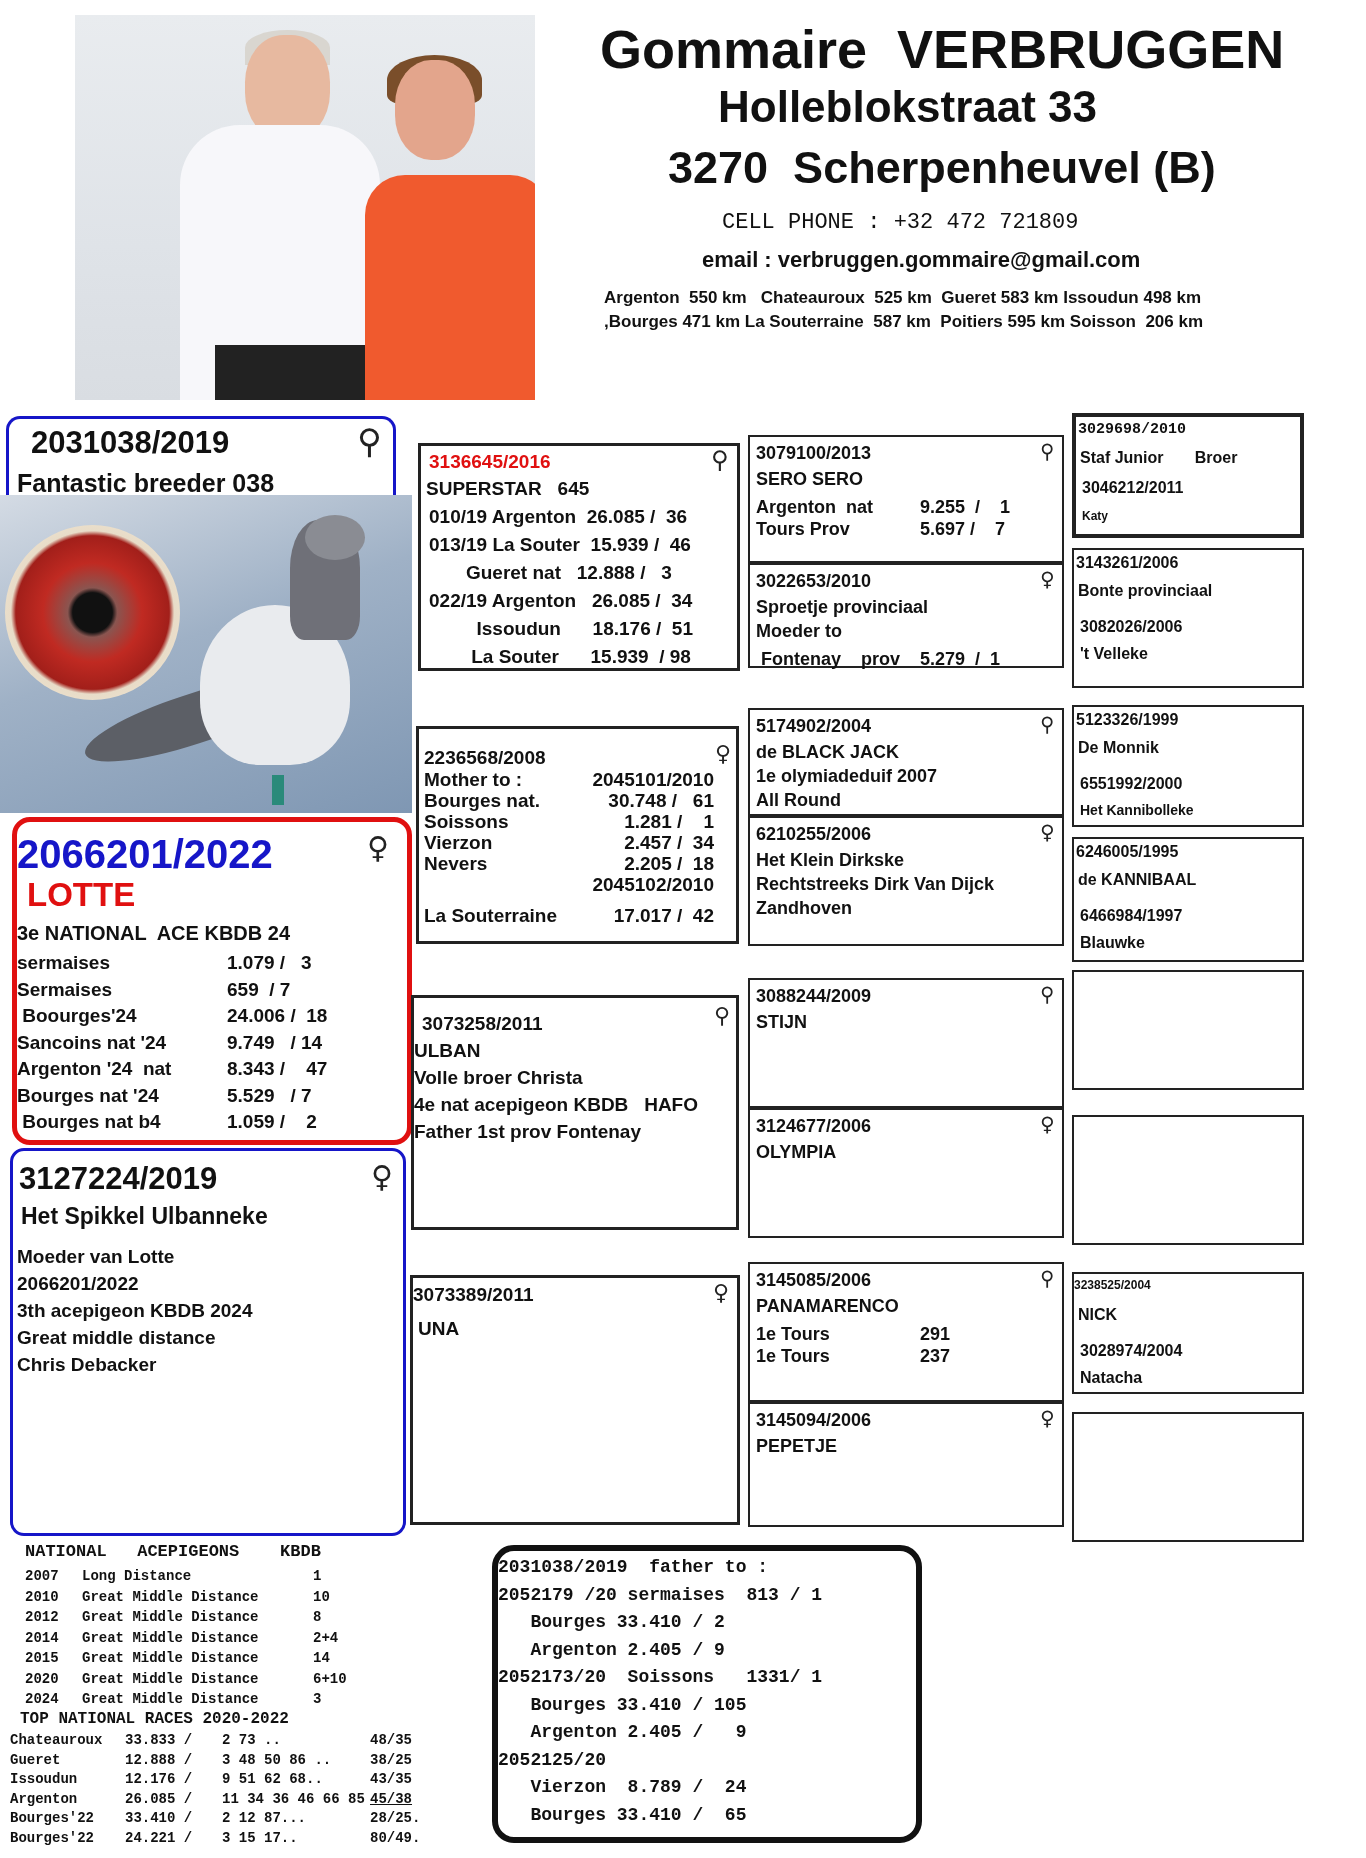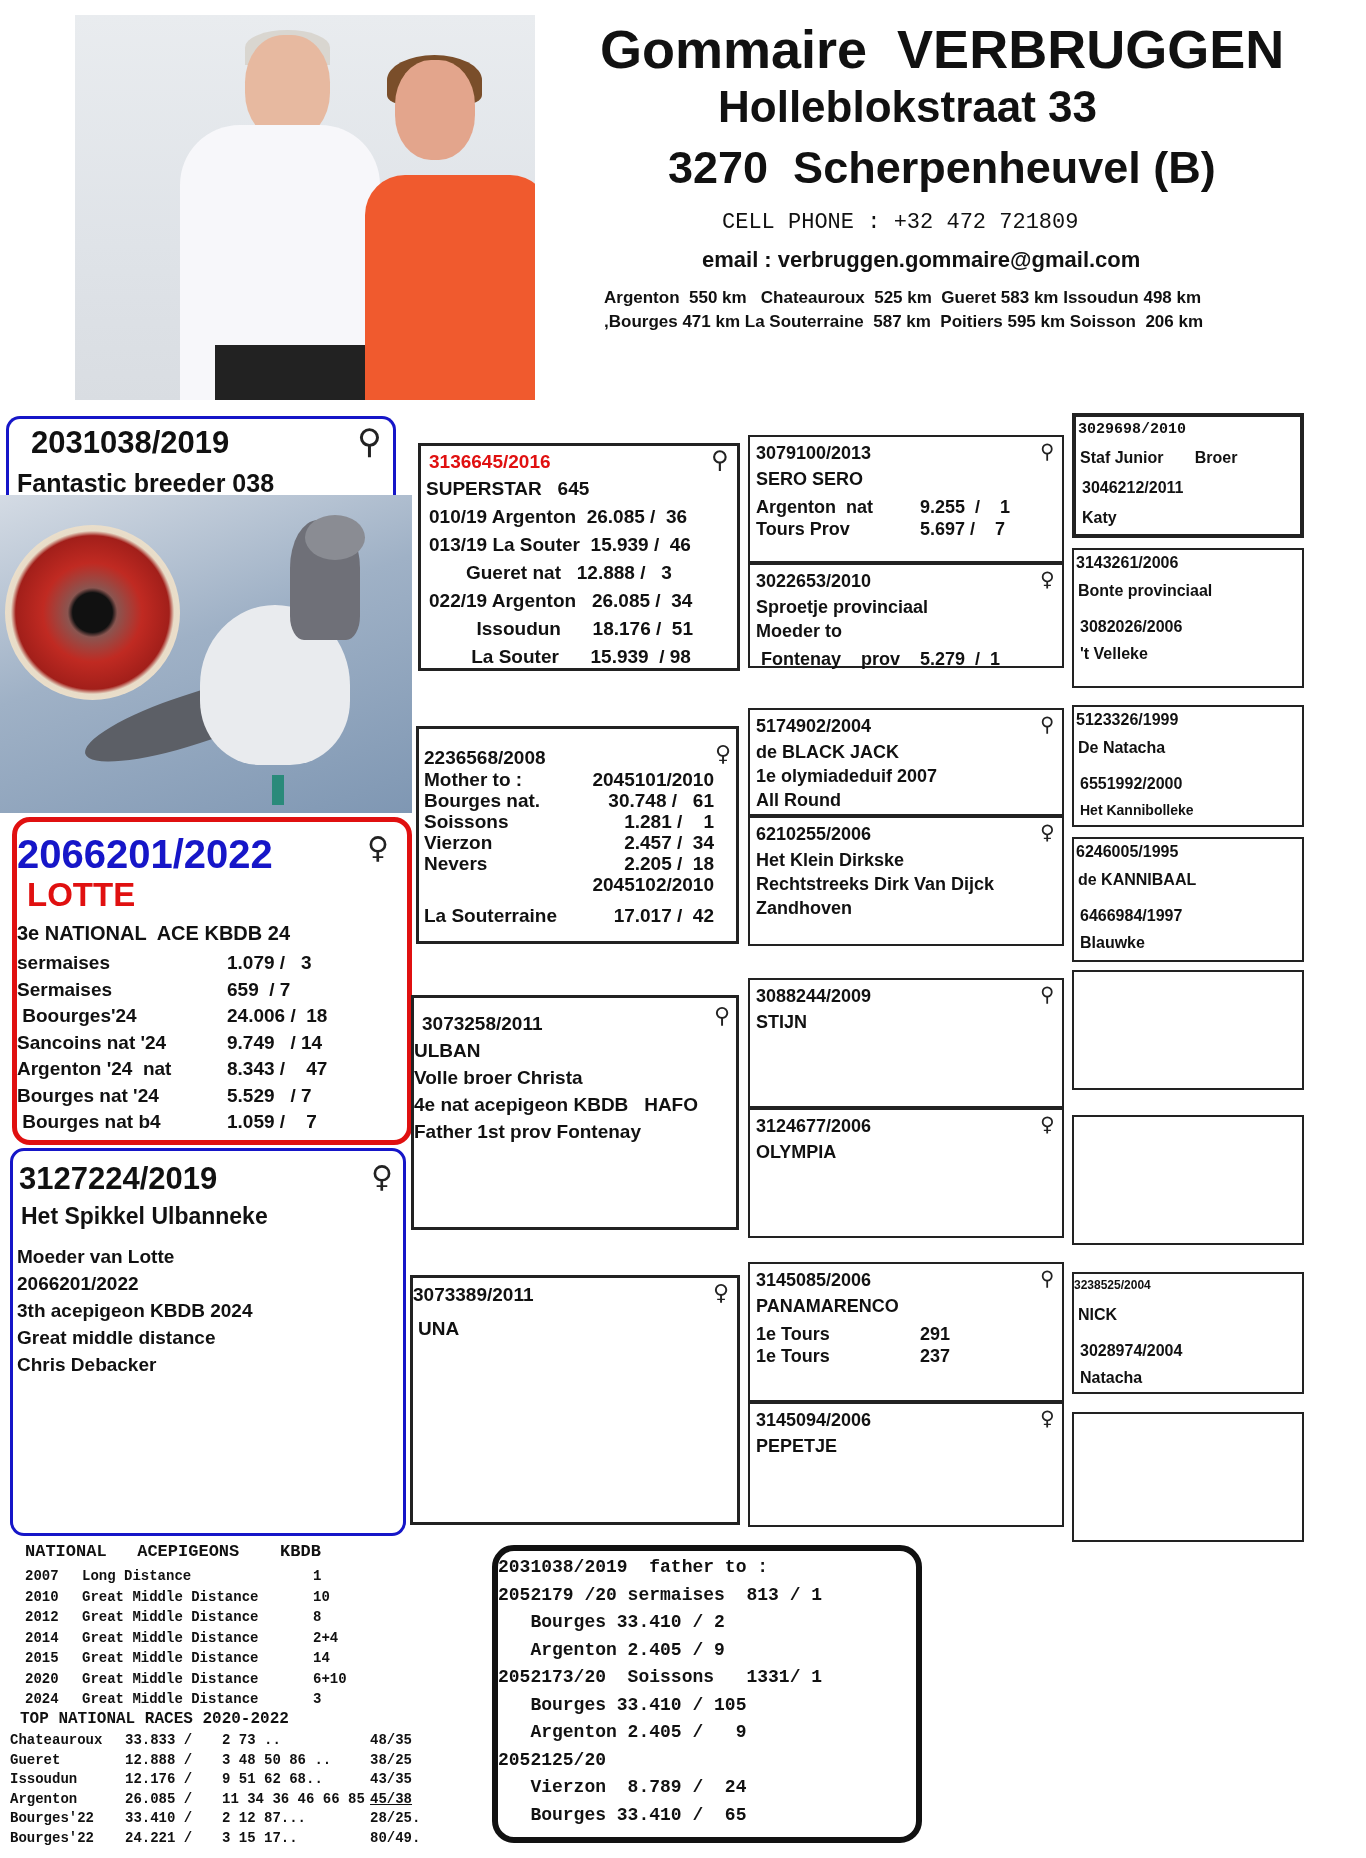--- a/index.html
+++ b/index.html
@@ -85,21 +85,21 @@
       <div class="line" style="left:210px;top:26.5px;font-size:19px;">659  / 7</div>
       <div class="line" style="left:0;top:53px;font-size:19px;"> Boourges'24</div>
       <div class="line" style="left:210px;top:53px;font-size:19px;">24.006 /  18</div>
       <div class="line" style="left:0;top:79.5px;font-size:19px;">Sancoins nat '24</div>
       <div class="line" style="left:210px;top:79.5px;font-size:19px;">9.749   / 14</div>
       <div class="line" style="left:0;top:106px;font-size:19px;">Argenton '24  nat</div>
       <div class="line" style="left:210px;top:106px;font-size:19px;">8.343 /    47</div>
       <div class="line" style="left:0;top:132.5px;font-size:19px;">Bourges nat '24</div>
       <div class="line" style="left:210px;top:132.5px;font-size:19px;">5.529   / 7</div>
       <div class="line" style="left:0;top:159px;font-size:19px;"> Bourges nat b4</div>
-      <div class="line" style="left:210px;top:159px;font-size:19px;">1.059 /    7</div>
+      <div class="line" style="left:210px;top:159px;font-size:19px;">1.059 /    2</div>
     </div>
 </div>
 
 <div id="dam" class="abs">
   <div class="line" style="left:6px;top:10px;font-size:31px;">3127224/2019</div>
   <div class="line" style="left:8px;top:52px;font-size:23px;">Het Spikkel Ulbanneke</div>
   <div class="sym" style="left:358px;top:8px;font-size:30px;">♀</div>
   <div id="dam-lines" class="abs" style="left:4px;top:95px;">
       <div class="line" style="left:0;top:0px;font-size:19px;">Moeder van Lotte</div>
       <div class="line" style="left:0;top:27px;font-size:19px;">2066201/2022</div>
@@ -217,31 +217,31 @@
       <div class="sym" style="left:290px;top:2px;font-size:20px;">♀</div>
       <div class="line" style="left:6px;top:32px;font-size:18px;">PEPETJE</div>
     </div>
   </div>
 
 <div id="gen4">
     <div class="box" style="left:1072px;top:413px;width:232px;height:125px;border-width:4px;">
       <div class="line mono" style="left:2px;top:4px;font-size:15px;">3029698/2010</div>
       <div class="line" style="left:4px;top:32px;font-size:16px;">Staf Junior       Broer</div>
       <div class="line" style="left:6px;top:62px;font-size:16px;">3046212/2011</div>
-      <div class="line" style="left:6px;top:92px;font-size:16px;">Katy</div>
+      <div class="line" style="left:6px;top:92px;font-size:12px;">Katy</div>
     </div>
     <div class="box" style="left:1072px;top:548px;width:232px;height:140px;border-width:2px;">
       <div class="line" style="left:2px;top:4px;font-size:16px;">3143261/2006</div>
       <div class="line" style="left:4px;top:32px;font-size:16px;">Bonte provinciaal</div>
       <div class="line" style="left:6px;top:68px;font-size:16px;">3082026/2006</div>
       <div class="line" style="left:6px;top:95px;font-size:16px;">'t Velleke</div>
     </div>
     <div class="box" style="left:1072px;top:705px;width:232px;height:122px;border-width:2px;">
       <div class="line" style="left:2px;top:4px;font-size:16px;">5123326/1999</div>
-      <div class="line" style="left:4px;top:32px;font-size:16px;">De Natacha</div>
+      <div class="line" style="left:4px;top:32px;font-size:16px;">De Monnik</div>
       <div class="line" style="left:6px;top:68px;font-size:16px;">6551992/2000</div>
       <div class="line" style="left:6px;top:95px;font-size:14px;">Het Kannibolleke</div>
     </div>
     <div class="box" style="left:1072px;top:837px;width:232px;height:125px;border-width:2px;">
       <div class="line" style="left:2px;top:4px;font-size:16px;">6246005/1995</div>
       <div class="line" style="left:4px;top:32px;font-size:16px;">de KANNIBAAL</div>
       <div class="line" style="left:6px;top:68px;font-size:16px;">6466984/1997</div>
       <div class="line" style="left:6px;top:95px;font-size:16px;">Blauwke</div>
     </div>
     <div class="box" style="left:1072px;top:970px;width:232px;height:120px;border-width:2px;"></div>

